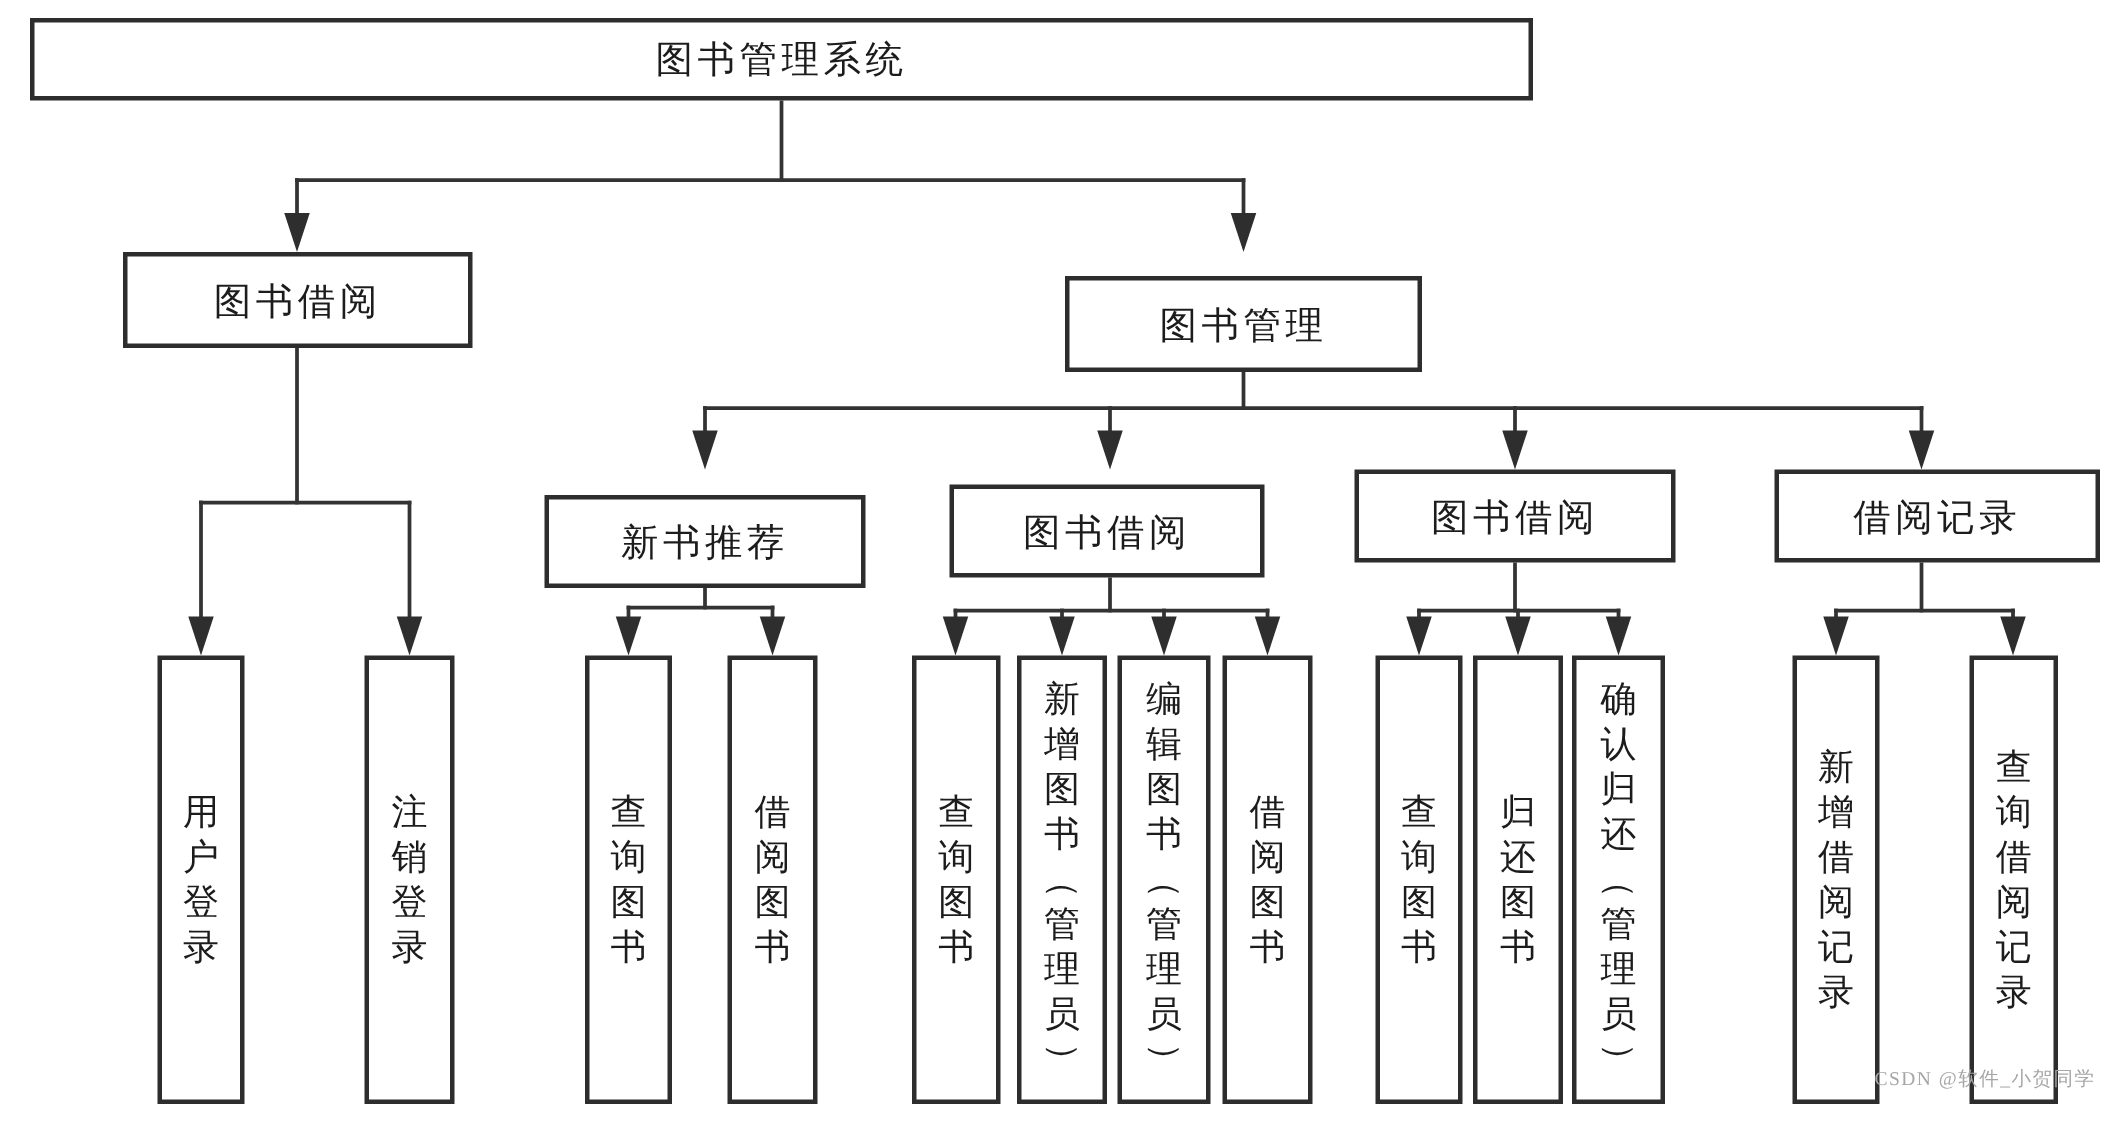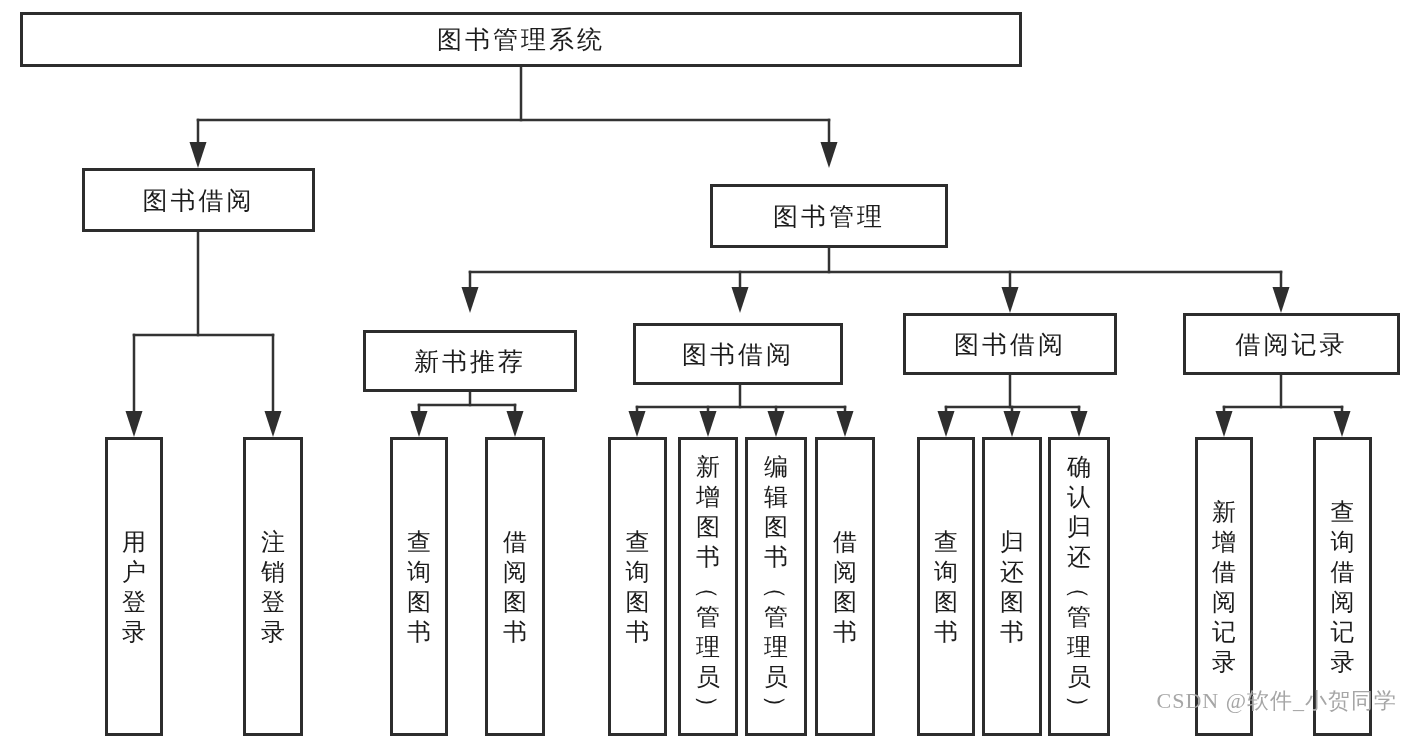--- a/index.html
+++ b/index.html
@@ -29,22 +29,22 @@
     display:flex;flex-direction:column;align-items:center;justify-content:center;
     height:100%;
   }
   .vchar{
     display:block;height:30px;line-height:30px;width:30px;
     font-size:24px;text-align:center;
   }
   .vchar.rot{transform:rotate(90deg);}
   .watermark{
     position:absolute;
-    right:8px;top:686px;
-    font-size:22px;letter-spacing:1px;
+    right:8px;top:710px;
+    font-size:13px;letter-spacing:1px;
     color:#a6a6a6;
     z-index:5;
     white-space:nowrap;
   }
 </style>
 </head>
 <body>
 
 <div class="stage">
 

